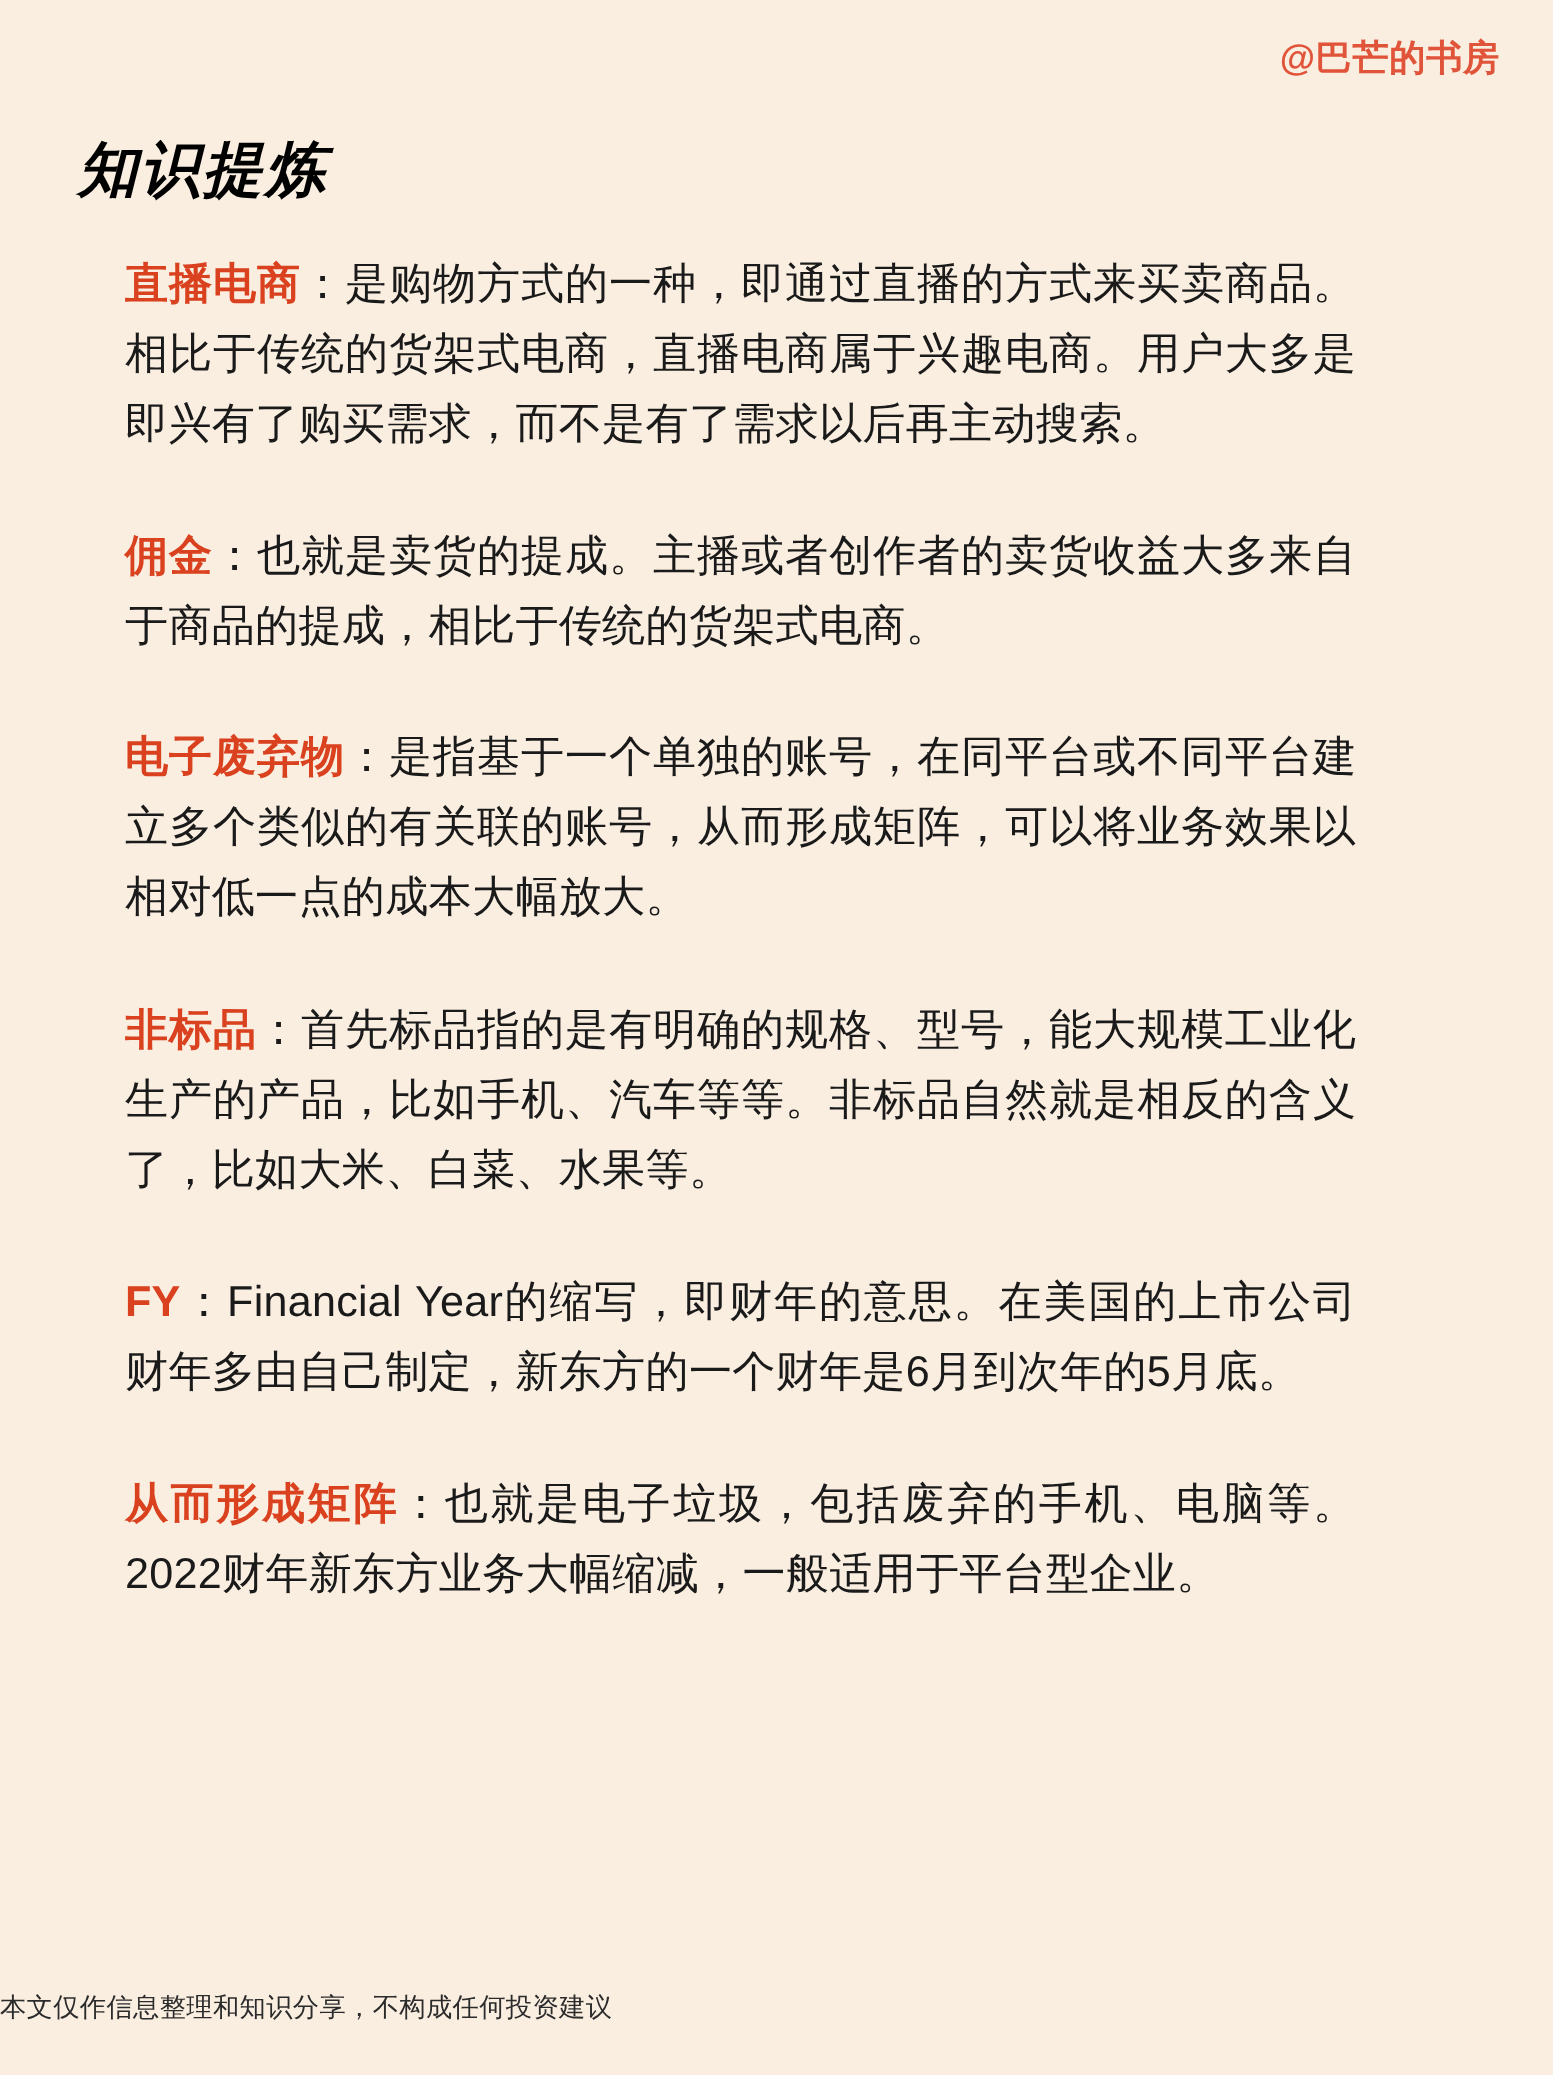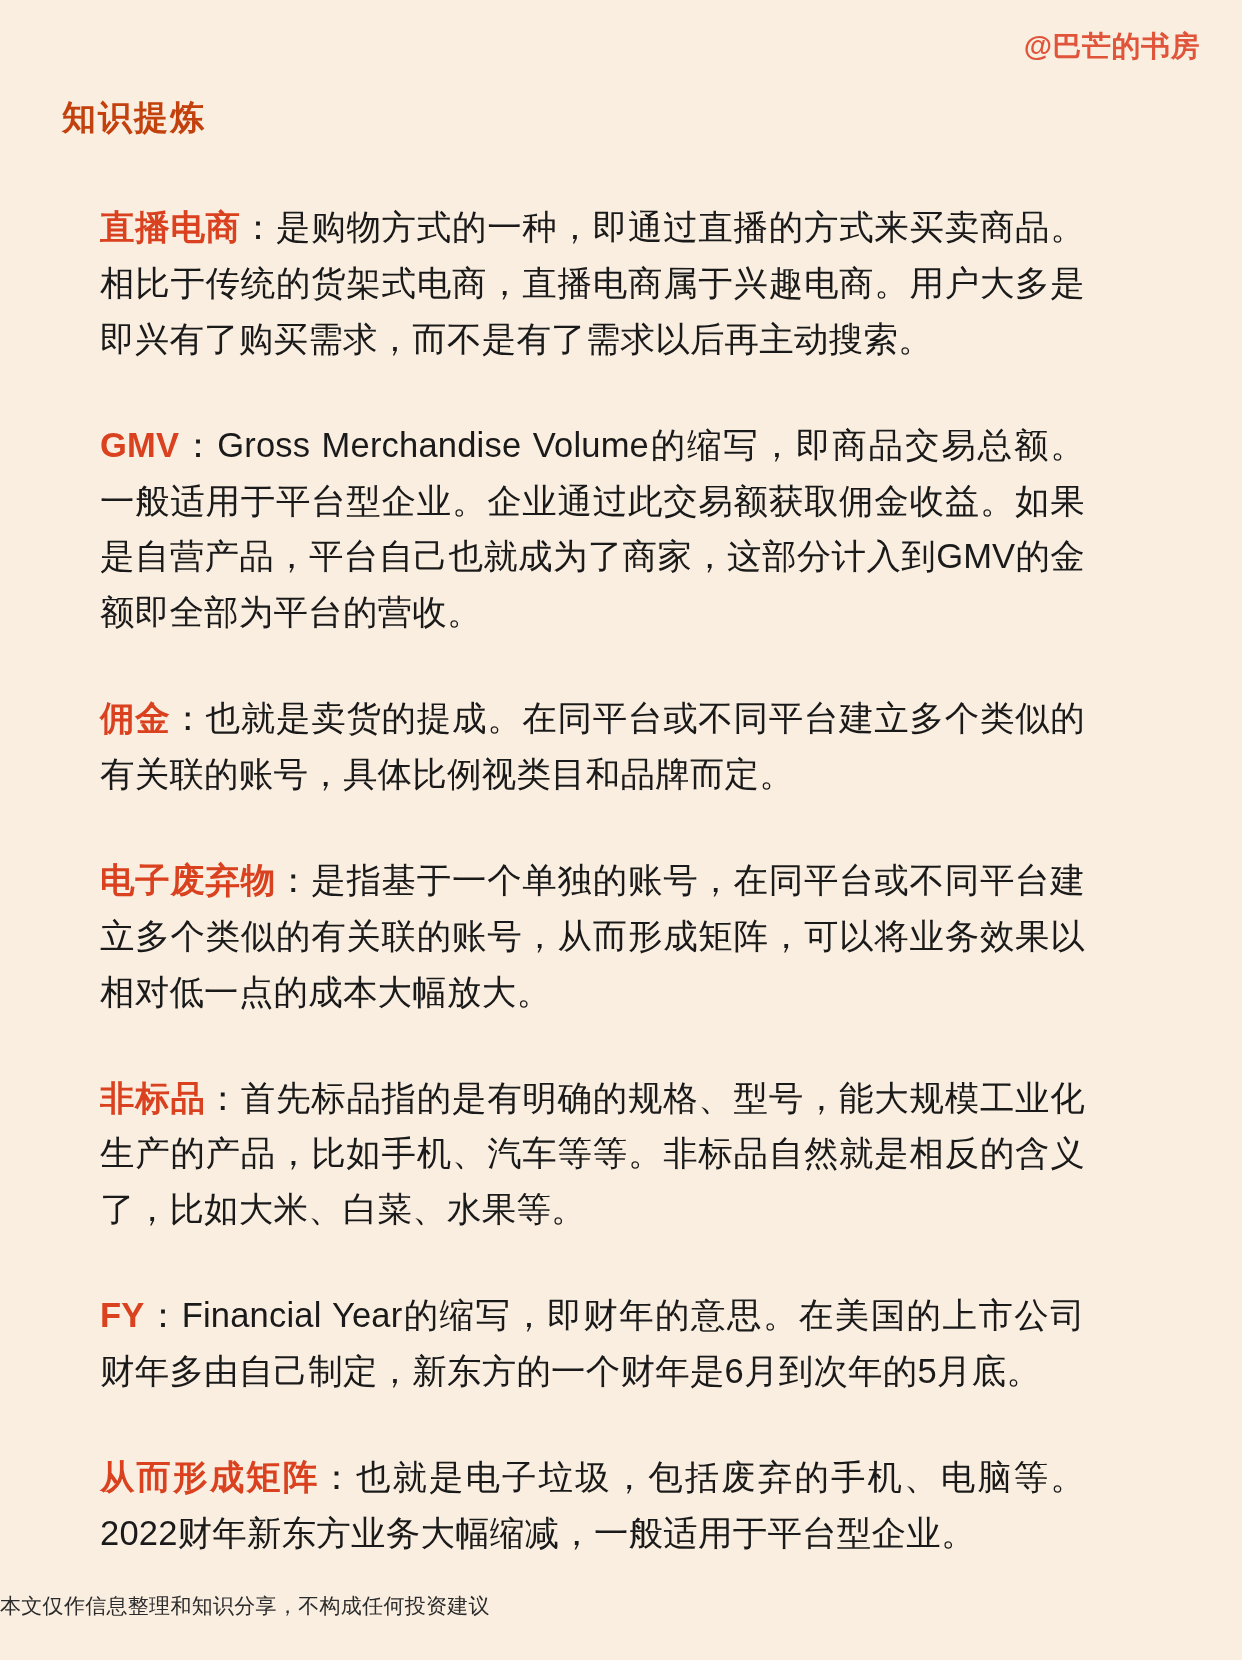--- a/index.html
+++ b/index.html
@@ -28,24 +28,25 @@
     color: #e0543a;
     font-size: 29px;
     font-weight: 700;
     letter-spacing: 0.5px;
     white-space: nowrap;
   }
   .page-title {
     position: absolute;
     top: 72px;
     left: 62px;
-    font-size: 34px;
+    font-size: 48px;
     font-weight: 800;
-    color: #c2410c;
+    color: #000000;
     letter-spacing: 2px;
+    font-style: italic;
   }
   .content {
     position: absolute;
     top: 178px;
     left: 100px;
     width: 985px;
   }
   .entry {
     margin-bottom: 50px;
     margin-top: 22px;
@@ -89,26 +90,23 @@
   <div class="watermark">@巴芒的书房</div>
 
   <h1 class="page-title">知识提炼</h1>
 
   <div class="content">
 
     <div class="entry">
       <p><span class="term">直播电商</span><span class="colon">：</span><span class="desc">是购物方式的一种，即通过直播的方式来买卖商品。相比于传统的货架式电商，直播电商属于兴趣电商。用户大多是即兴有了购买需求，而不是有了需求以后再主动搜索。</span></p>
     </div>
 
-    <div class="entry">
-      <p><span class="term">GMV</span><span class="colon">：</span><span class="desc">Gross Merchandise Volume的缩写，即商品交易总额。一般适用于平台型企业。企业通过此交易额获取佣金收益。如果是自营产品，平台自己也就成为了商家，这部分计入到GMV的金额即全部为平台的营收。</span></p>
-    </div>
 
     <div class="entry">
-      <p><span class="term">佣金</span><span class="colon">：</span><span class="desc">也就是卖货的提成。在同平台或不同平台建立多个类似的有关联的账号，具体比例视类目和品牌而定。</span></p>
+      <p><span class="term">佣金</span><span class="colon">：</span><span class="desc">也就是卖货的提成。主播或者创作者的卖货收益大多来自于商品的提成，相比于传统的货架式电商。</span></p>
     </div>
 
     <div class="entry">
       <p><span class="term">电子废弃物</span><span class="colon">：</span><span class="desc">是指基于一个单独的账号，在同平台或不同平台建立多个类似的有关联的账号，从而形成矩阵，可以将业务效果以相对低一点的成本大幅放大。</span></p>
     </div>
 
     <div class="entry">
       <p><span class="term">非标品</span><span class="colon">：</span><span class="desc">首先标品指的是有明确的规格、型号，能大规模工业化生产的产品，比如手机、汽车等等。非标品自然就是相反的含义了，比如大米、白菜、水果等。</span></p>
     </div>
 

